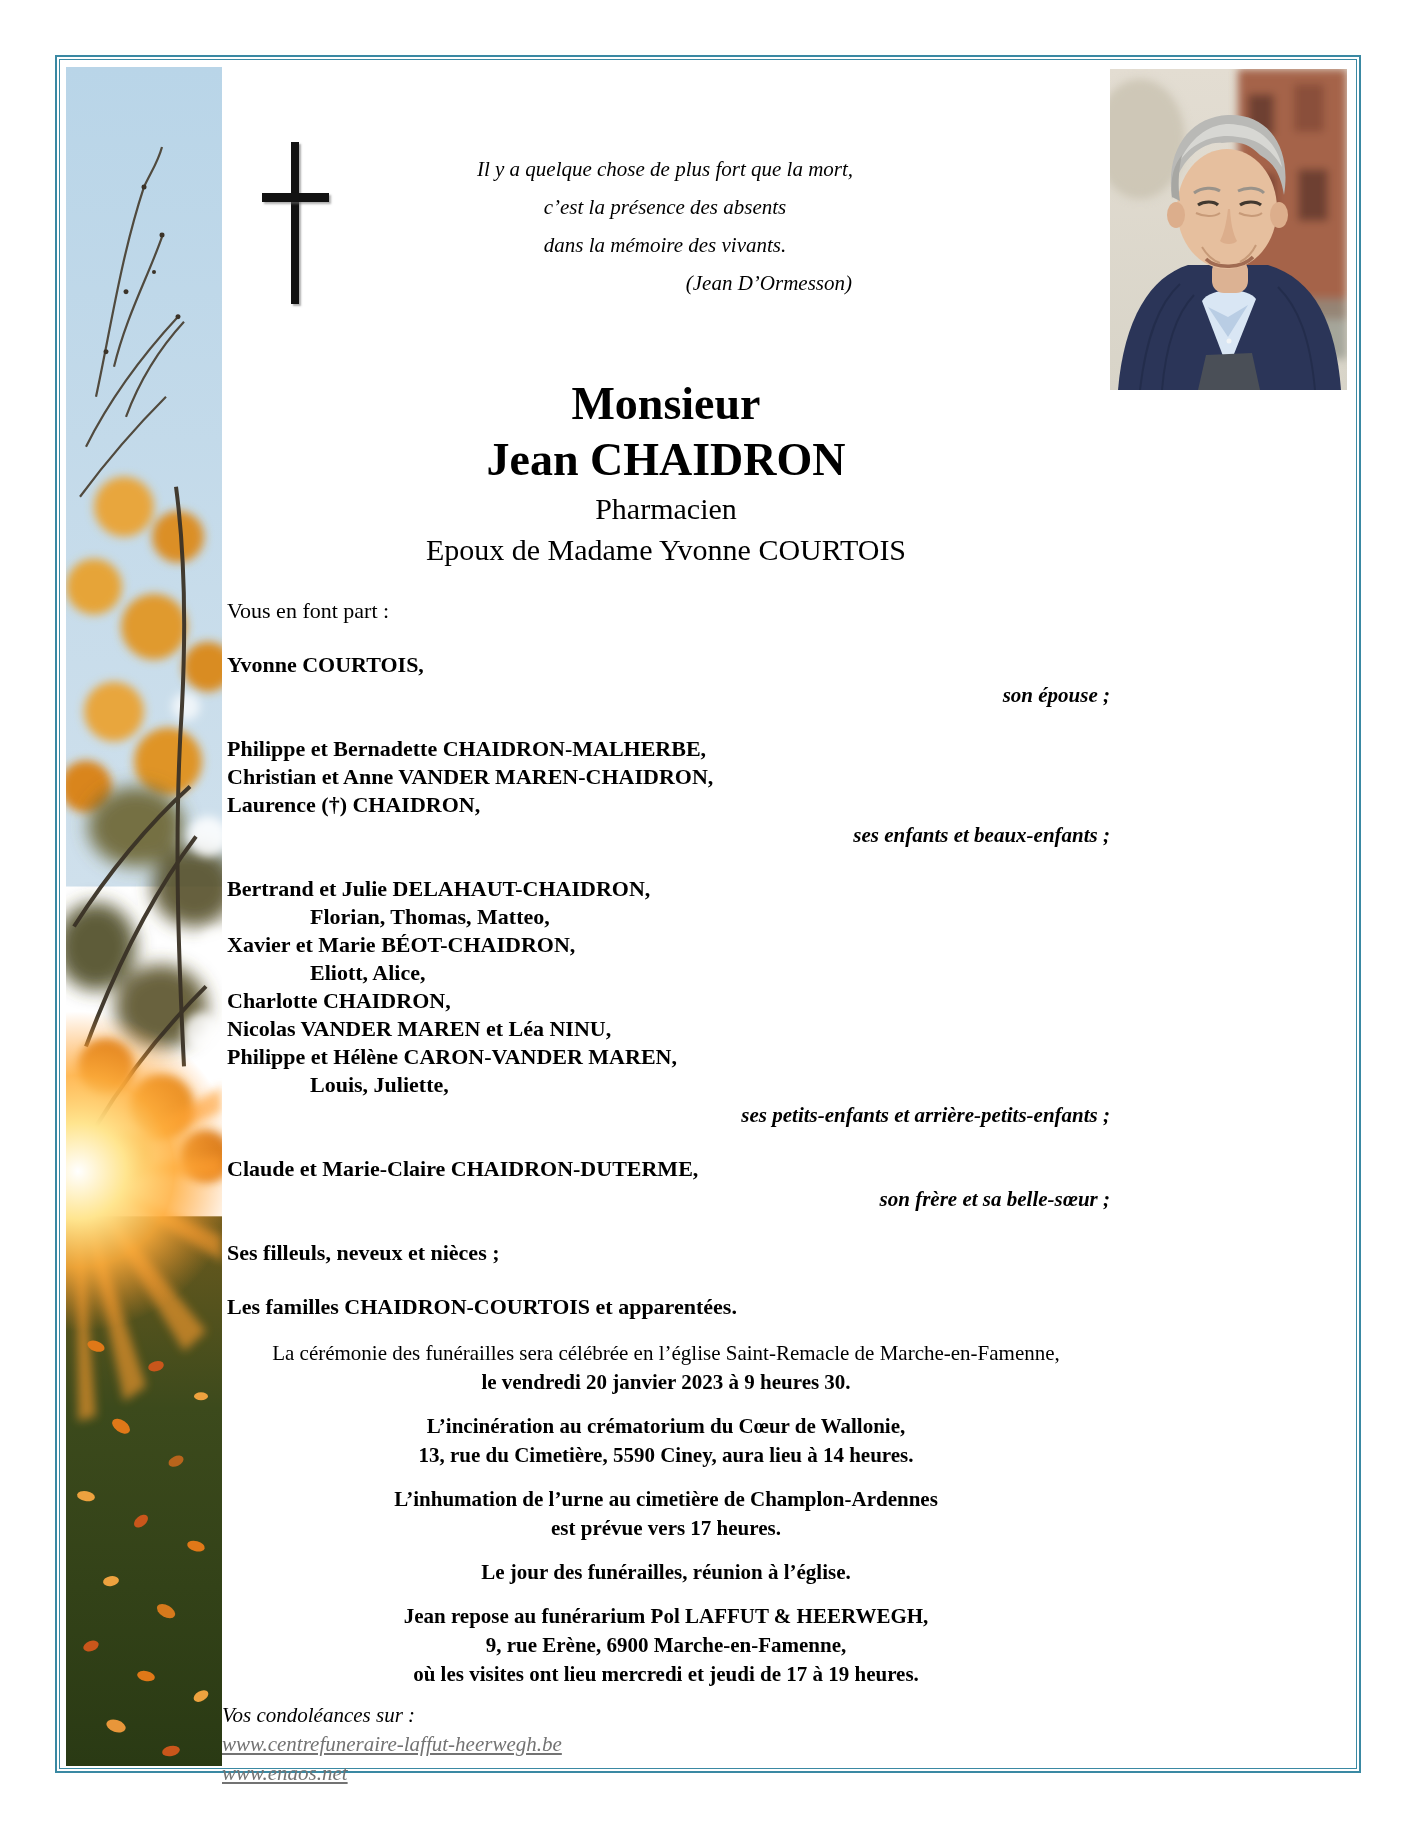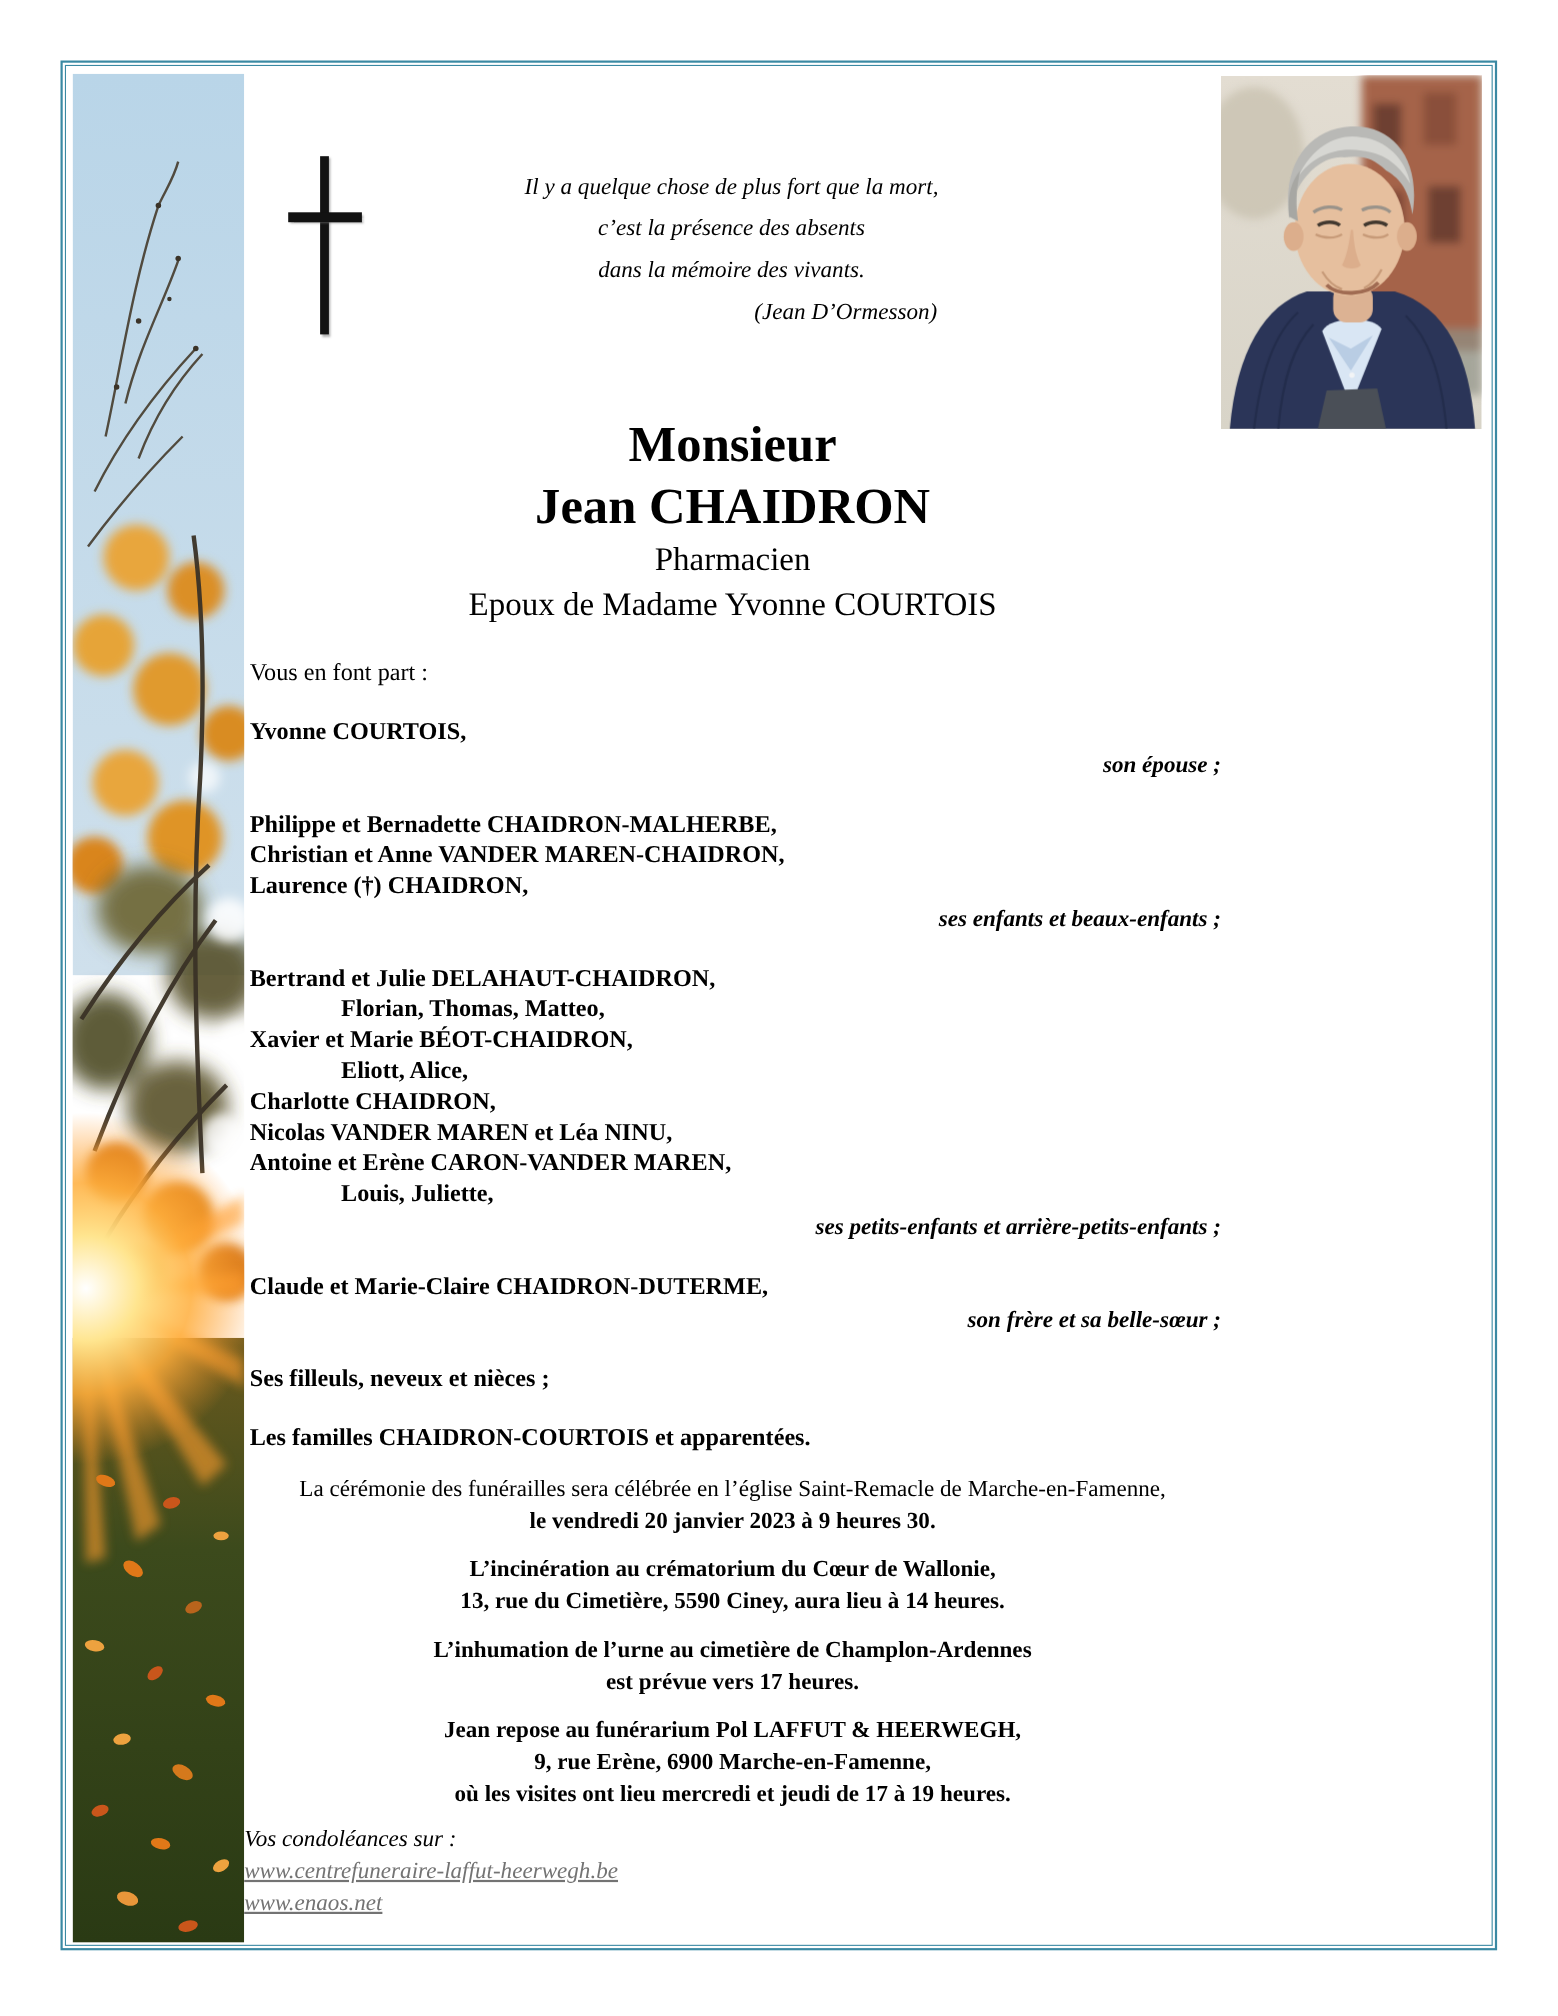--- a/index.html
+++ b/index.html
@@ -263,21 +263,21 @@
         <div class="name-line group-start">Philippe et Bernadette CHAIDRON-MALHERBE,</div>
         <div class="name-line">Christian et Anne VANDER MAREN-CHAIDRON,</div>
         <div class="name-line">Laurence (†) CHAIDRON,</div>
         <div class="role-line">ses enfants et beaux-enfants ;</div>
         <div class="name-line group-start">Bertrand et Julie DELAHAUT-CHAIDRON,</div>
         <div class="name-line indent">Florian, Thomas, Matteo,</div>
         <div class="name-line">Xavier et Marie BÉOT-CHAIDRON,</div>
         <div class="name-line indent">Eliott, Alice,</div>
         <div class="name-line">Charlotte CHAIDRON,</div>
         <div class="name-line">Nicolas VANDER MAREN et Léa NINU,</div>
-        <div class="name-line">Antoine et Erène CARON-VANDER MAREN,</div>
+        <div class="name-line">Philippe et Hélène CARON-VANDER MAREN,</div>
         <div class="name-line indent">Louis, Juliette,</div>
         <div class="role-line">ses petits-enfants et arrière-petits-enfants ;</div>
         <div class="name-line group-start">Claude et Marie-Claire CHAIDRON-DUTERME,</div>
         <div class="role-line">son frère et sa belle-sœur ;</div>
         <div class="name-line group-start">Ses filleuls, neveux et nièces ;</div>
         <div class="name-line group-start">Les familles CHAIDRON-COURTOIS et apparentées.</div>
       </div>
 
     <div class="ceremony">
         <div class="para">
@@ -286,20 +286,23 @@
         </div>
         <div class="para">
           <div class="line bold">L’incinération au crématorium du Cœur de Wallonie,</div>
           <div class="line bold">13, rue du Cimetière, 5590 Ciney, aura lieu à 14 heures.</div>
         </div>
         <div class="para">
           <div class="line bold">L’inhumation de l’urne au cimetière de Champlon-Ardennes</div>
           <div class="line bold">est prévue vers 17 heures.</div>
         </div>
         <div class="para">
+          <div class="line bold">Le jour des funérailles, réunion à l’église.</div>
+        </div>
+        <div class="para">
           <div class="line bold">Jean repose au funérarium Pol LAFFUT &amp; HEERWEGH,</div>
           <div class="line bold">9, rue Erène, 6900 Marche-en-Famenne,</div>
           <div class="line bold">où les visites ont lieu mercredi et jeudi de 17 à 19 heures.</div>
         </div>
       </div>
 
     <div class="condolences">
       <div class="label">Vos condoléances sur :</div>
       <div>
           <a class="link">www.centrefuneraire-laffut-heerwegh.be</a>

